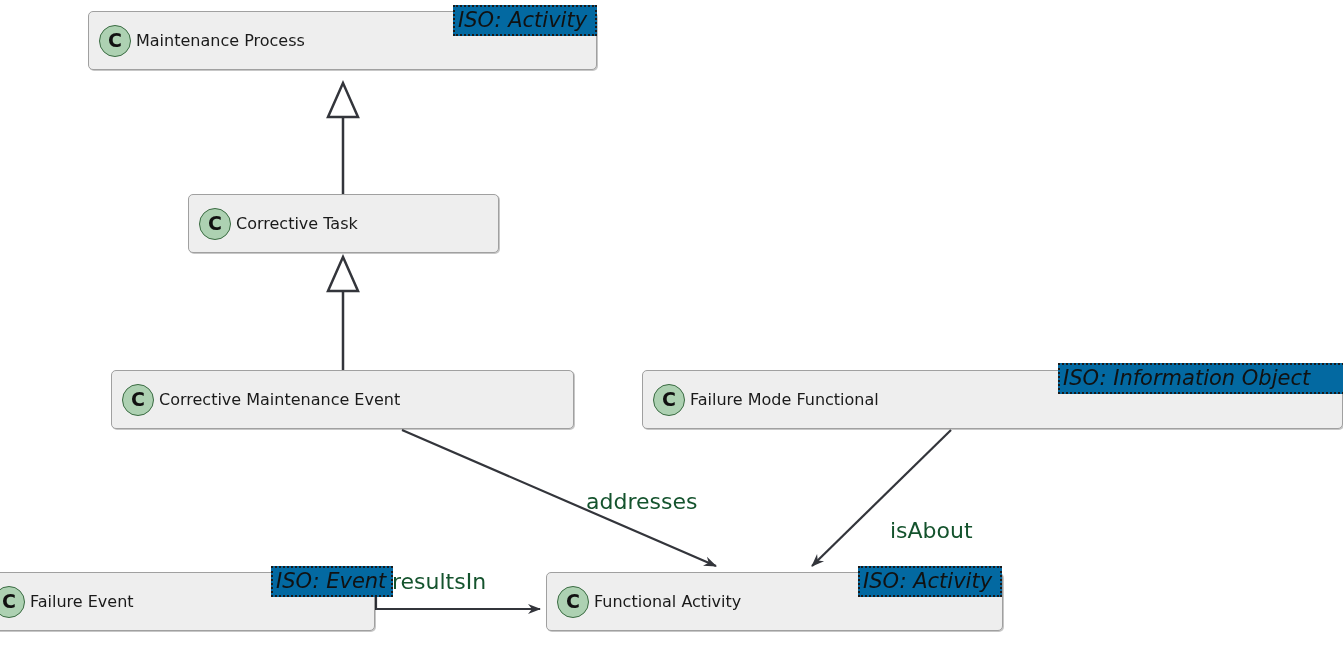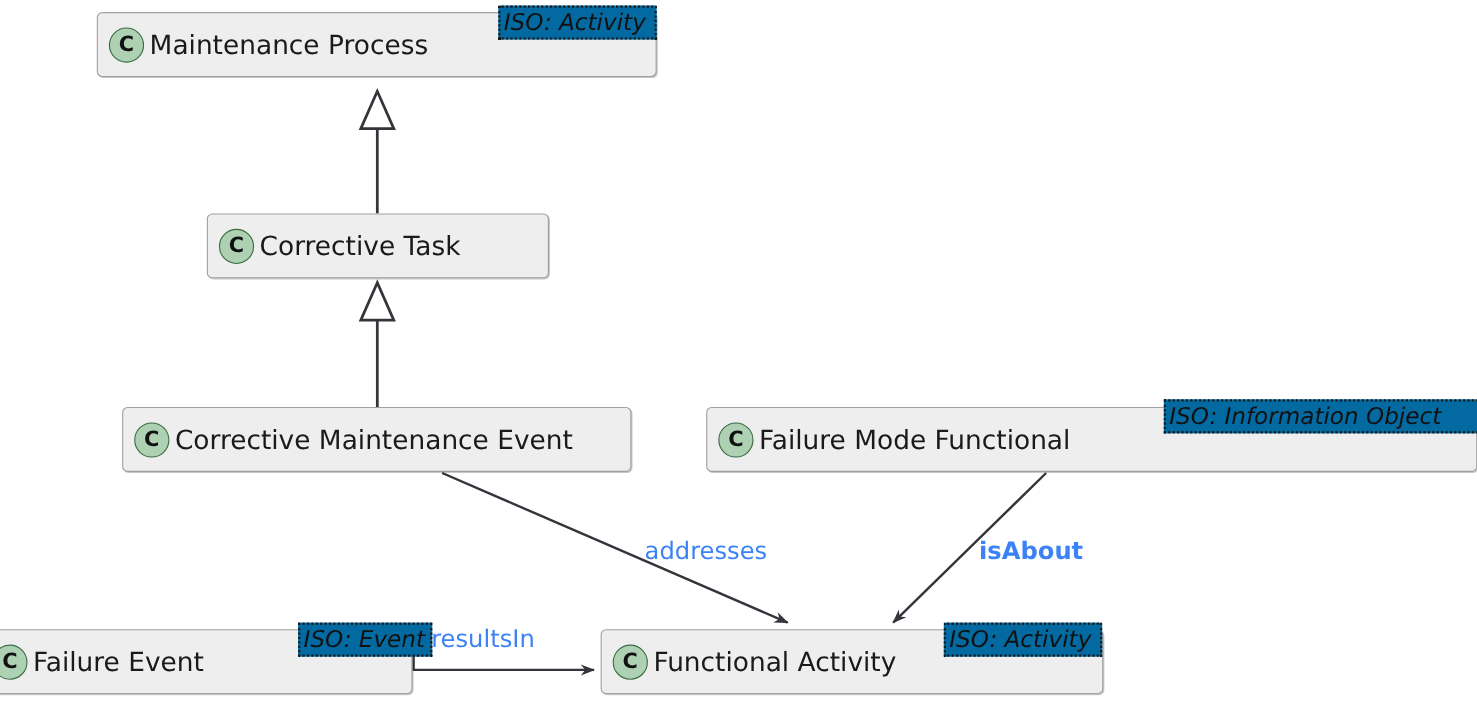--- a/index.html
+++ b/index.html
@@ -46,21 +46,21 @@
     display: flex;
     align-items: center;
     justify-content: center;
     font-size: 19px;
     font-weight: bold;
     color: #111111;
     font-family: "DejaVu Sans", sans-serif;
     line-height: 1;
   }
   .class-label {
-    font-size: 24px;
+    font-size: 16px;
     color: #1A1A1A;
     white-space: nowrap;
     margin-left: 5px;
     font-family: "DejaVu Sans", sans-serif;
   }
   .stereo-note {
     position: absolute;
     box-sizing: border-box;
     border: 2px dotted #1A1A1A;
     background: #0369a1;
@@ -68,21 +68,21 @@
     font-size: 21px;
     color: #111111;
     white-space: nowrap;
     padding: 1px 3px 2px 3px;
     line-height: 1.15;
     font-family: "DejaVu Sans", sans-serif;
   }
   .edge-label {
     position: absolute;
     font-size: 22px;
-    color: #3b82f6;
+    color: #14532d;
     white-space: nowrap;
     font-family: "DejaVu Sans", sans-serif;
   }
 </style>
 </head>
 <body>
 
 <div id="diagram-canvas">
 
   <svg class="edge-layer" viewBox="0 0 1343 645" xmlns="http://www.w3.org/2000/svg">
@@ -144,17 +144,17 @@
   <div class="stereo-note" style="left:255px; top:566px; width:122px;margin-left:16px;">ISO: Event</div>
 
   <div class="uml-class" style="left:546px; top:572px; width:457px; height:59px;">
     <span class="class-icon">C</span>
     <span class="class-label">Functional Activity</span>
   </div>
   <div class="stereo-note" style="left:858px; top:566px; width:144px;">ISO: Activity</div>
 
   <div class="edge-label" style="left:586px; top:489px;">addresses</div>
 
-  <div class="edge-label" style="left:890px; top:489px;font-weight:bold;">isAbout</div>
+  <div class="edge-label" style="left:890px; top:518px;">isAbout</div>
 
   <div class="edge-label" style="left:392px; top:569px;">resultsIn</div>
 
 </div>
 
 </body></html>

